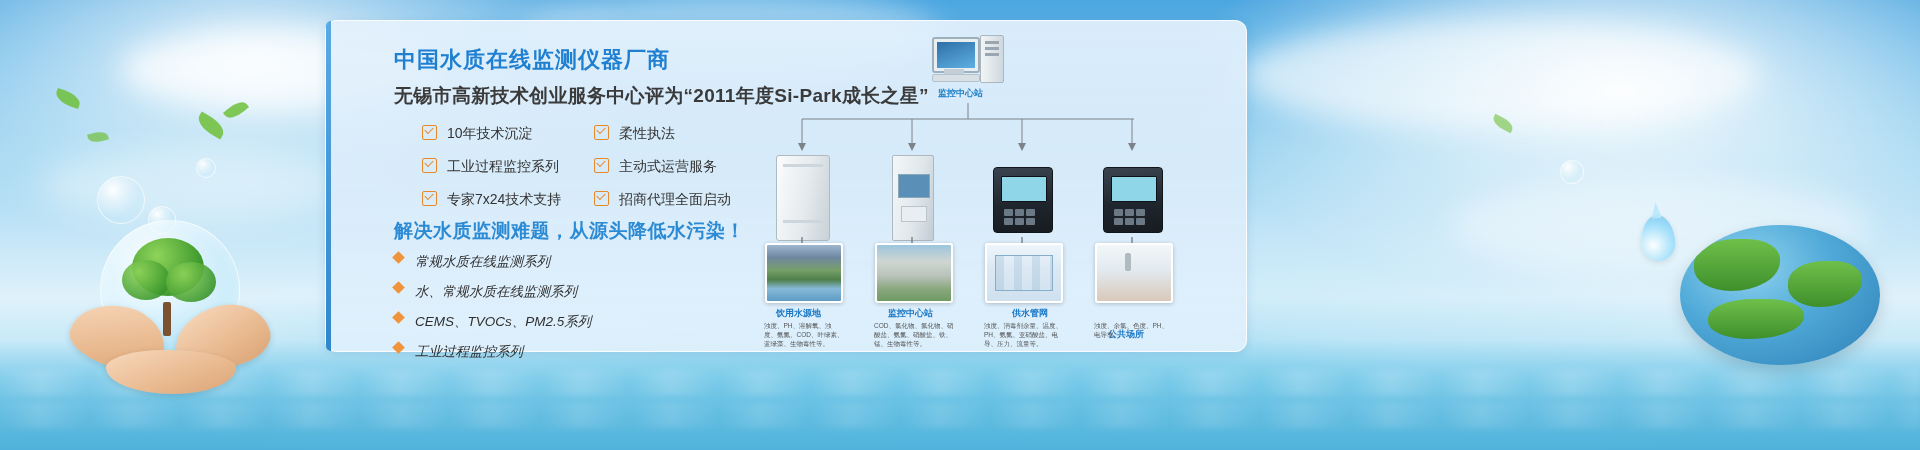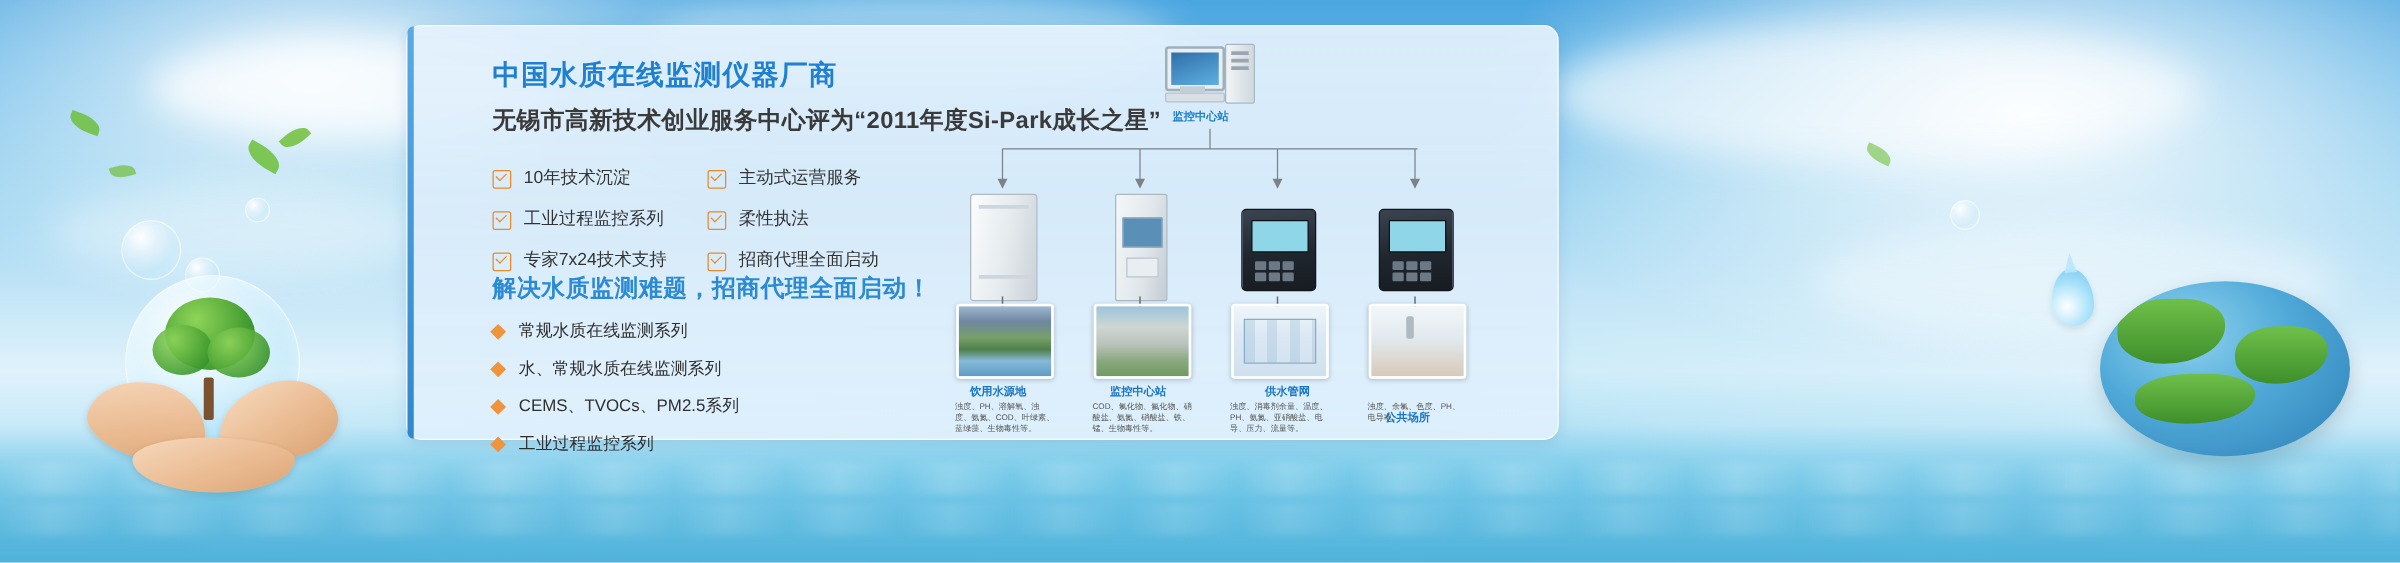--- a/index.html
+++ b/index.html
@@ -65,31 +65,31 @@
     background:linear-gradient(180deg,rgba(228,241,252,.93) 0%,rgba(219,236,250,.90) 45%,rgba(224,240,252,.92) 100%);
     border:1px solid rgba(255,255,255,.85);border-radius:12px;
     box-shadow:0 2px 10px rgba(60,120,170,.18);}
   #panel:before{content:"";position:absolute;left:0;top:0;width:5px;height:100%;
     background:linear-gradient(180deg,#59a9e4,#2f87cc);border-radius:12px 0 0 12px;}
 
   .title{position:absolute;left:68px;top:24px;font-size:22px;font-weight:bold;color:#1f7fd0;letter-spacing:1px;}
   .subtitle{position:absolute;left:68px;top:62px;font-size:19px;font-weight:bold;color:#3a3a3a;letter-spacing:.3px;}
 
   .checks{position:absolute;left:68px;top:104px;width:320px;}
-  .chkrow{display:flex;align-items:flex-end;height:26px;margin-bottom:7px;}
+  .chkrow{display:flex;align-items:flex-start;height:26px;margin-bottom:7px;margin-left:28px;}
   .chkbox{width:13px;height:13px;border:1.6px solid #e8892a;border-radius:2px;position:relative;flex:0 0 auto;margin-right:10px;}
   .chkbox:after{content:"";position:absolute;left:2px;top:1px;width:7px;height:4px;
     border-left:1.8px solid #e8892a;border-bottom:1.8px solid #e8892a;transform:rotate(-45deg);}
   .chklabel{font-size:14px;color:#333;white-space:nowrap;}
   .col2{position:absolute;left:240px;top:104px;width:280px;}
 
   .slogan{position:absolute;left:68px;top:197px;font-size:19px;font-weight:bold;color:#2b8ad4;letter-spacing:.5px;}
 
   .bullets{position:absolute;left:68px;top:232px;}
-  .bulrow{display:flex;align-items:center;height:24px;margin-bottom:6px;}
+  .bulrow{display:flex;height:24px;margin-bottom:6px;font-style:italic;}
   .dia{width:9px;height:9px;background:#f0943c;transform:rotate(45deg);margin-right:12px;flex:0 0 auto;}
   .bullabel{font-size:13.5px;color:#2f2f2f;white-space:nowrap;}
 
   
   #diagram{position:absolute;left:760px;top:25px;width:420px;height:340px;}
   .dlabel{position:absolute;font-size:9px;color:#1d7fc6;font-weight:bold;white-space:nowrap;}
   .hub{position:absolute;left:172px;top:10px;width:72px;height:50px;}
   .monitor{position:absolute;left:0;top:2px;width:44px;height:32px;background:#e9eef2;border:2px solid #9fb0bd;border-radius:3px;}
   .monitor:after{content:"";position:absolute;left:3px;top:3px;right:3px;bottom:3px;background:linear-gradient(160deg,#2e6fa8,#5fb0e2);}
   .mstand{position:absolute;left:12px;top:34px;width:20px;height:5px;background:#c3ced6;}
@@ -181,33 +181,33 @@
       </div>
       <div class="chkrow">
         <span class="chkbox"></span>
         <span class="chklabel">专家7x24技术支持</span>
       </div>
     </div>
 
     <div class="checks col2">
       <div class="chkrow">
         <span class="chkbox"></span>
+        <span class="chklabel">柔性执法</span>
+      </div>
+      <div class="chkrow">
+        <span class="chkbox"></span>
         <span class="chklabel">主动式运营服务</span>
       </div>
       <div class="chkrow">
         <span class="chkbox"></span>
-        <span class="chklabel">柔性执法</span>
-      </div>
-      <div class="chkrow">
-        <span class="chkbox"></span>
         <span class="chklabel">招商代理全面启动</span>
       </div>
     </div>
 
-    <div class="slogan">解决水质监测难题，招商代理全面启动！</div>
+    <div class="slogan">解决水质监测难题，从源头降低水污染！</div>
 
     <div class="bullets">
       <div class="bulrow">
         <span class="dia"></span>
         <span class="bullabel">常规水质在线监测系列</span>
       </div>
       <div class="bulrow">
         <span class="dia"></span>
         <span class="bullabel">水、常规水质在线监测系列</span>
       </div>

